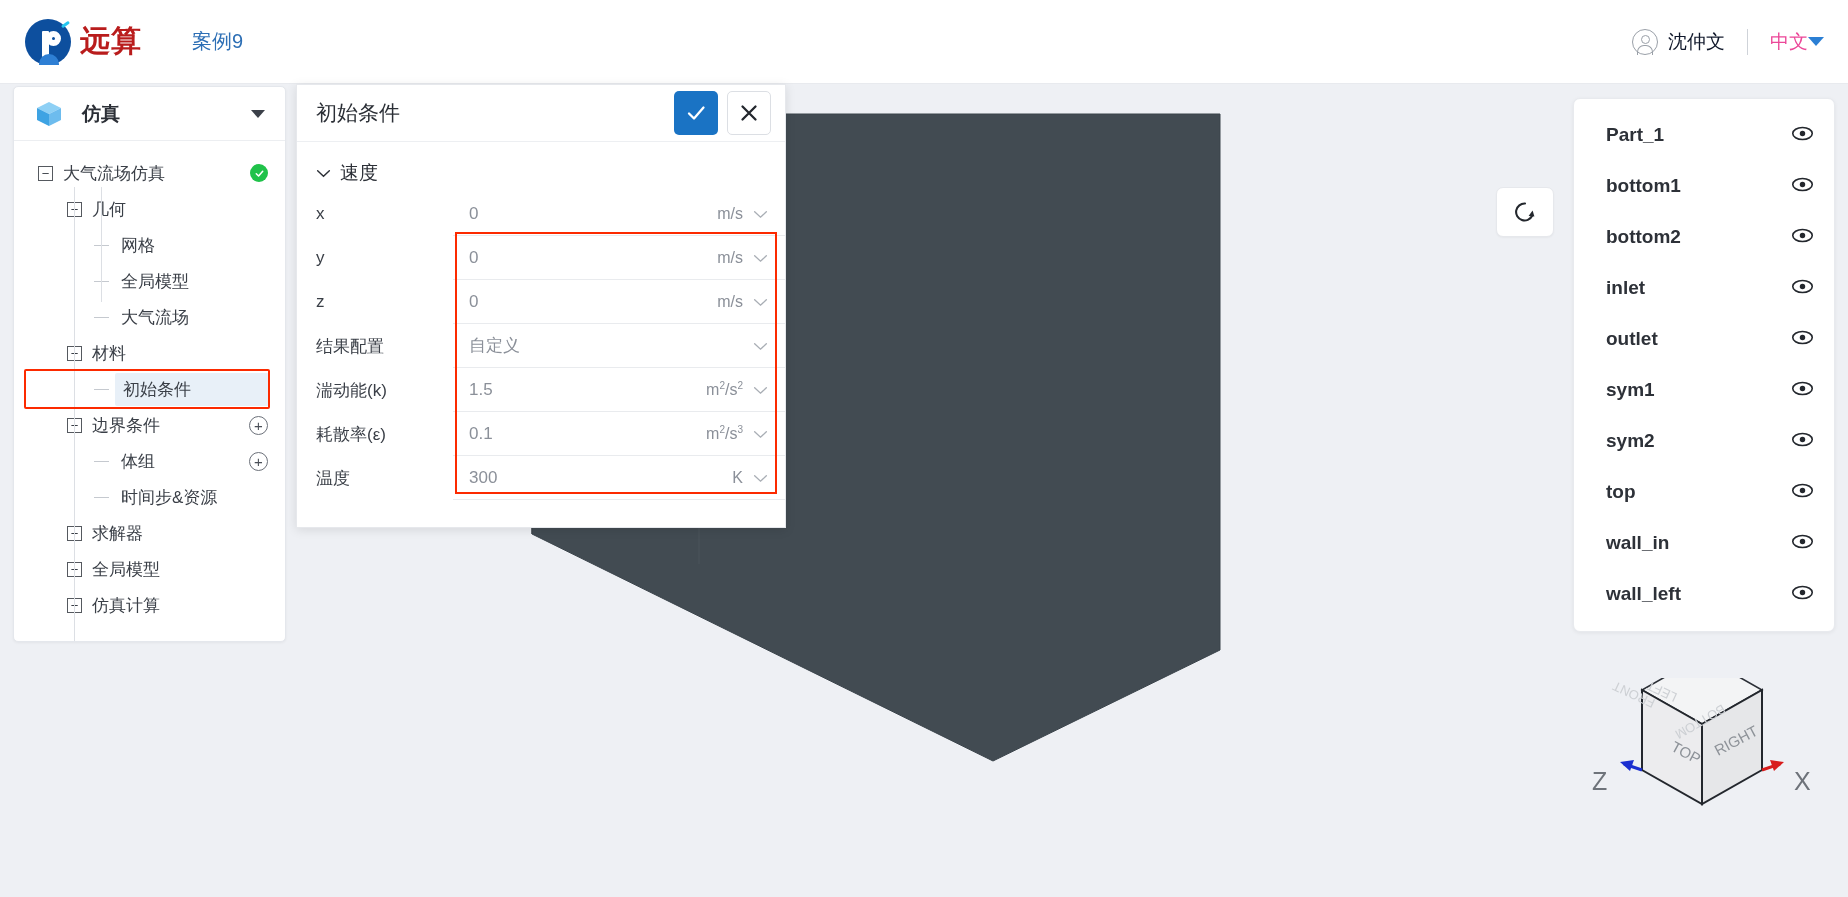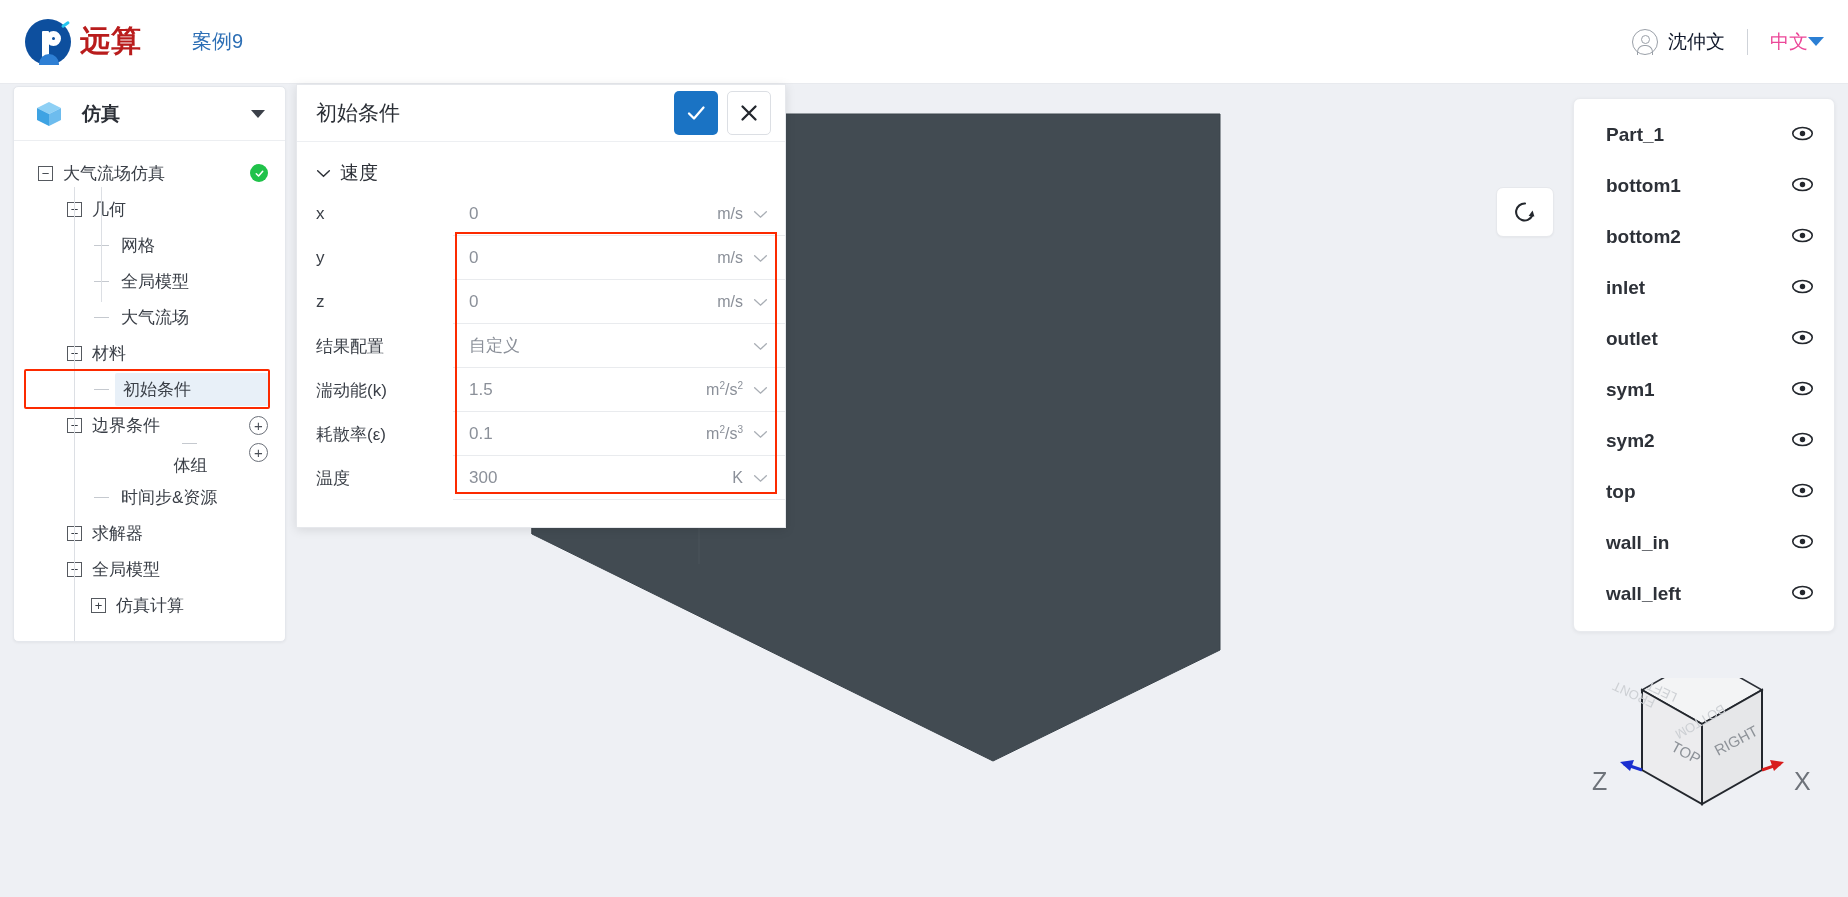--- a/index.html
+++ b/index.html
@@ -314,38 +314,38 @@
       </div>
       <div class="node lvl2 selected" style="padding-left: 80px;">
         <span class="dash-lead"></span>
         <span class="lbl">初始条件</span>
       </div>
       <div class="node lvl1" style="padding-left: 53px;">
         <span class="box-toggle">+</span>
         <span class="lbl">边界条件</span>
         <span class="plus-circle">+</span>
       </div>
-      <div class="node lvl2" style="padding-left: 80px; flex-direction: column;">
+      <div class="node lvl2" style="padding-left: 80px;">
         <span class="dash-lead"></span>
         <span class="lbl">体组</span>
         <span class="plus-circle">+</span>
       </div>
       <div class="node lvl2" style="padding-left: 80px;">
         <span class="dash-lead"></span>
         <span class="lbl">时间步&amp;资源</span>
       </div>
       <div class="node lvl1" style="padding-left: 53px;">
         <span class="box-toggle">+</span>
         <span class="lbl">求解器</span>
       </div>
       <div class="node lvl1" style="padding-left: 53px;">
         <span class="box-toggle">+</span>
         <span class="lbl">全局模型</span>
       </div>
-      <div class="node lvl1" style="padding-left: 77px;">
+      <div class="node lvl1" style="padding-left: 53px;">
         <span class="box-toggle">+</span>
         <span class="lbl">仿真计算</span>
       </div>
       <div class="vline" style="left: 60px; top: 46px; height: 72px;"></div>
       <div class="vline" style="left: 60px; top: 118px; height: 470px;"></div>
       <div class="vline" style="left: 87px; top: 46px; height: 115px;"></div>
     </div>
 <div id="sel-highlight" style="top: 282px;"></div>
   </div>
 

